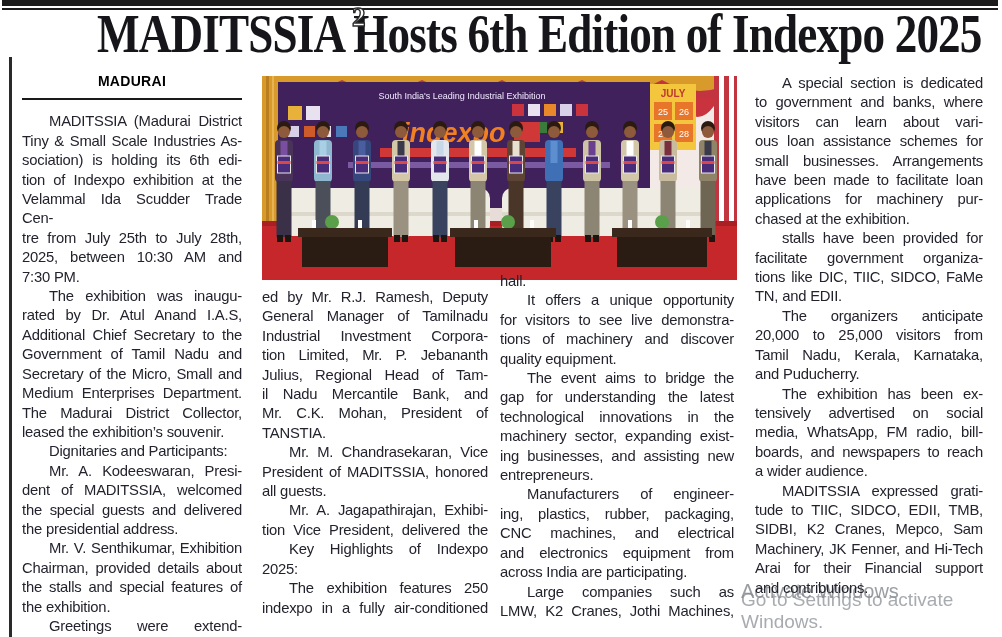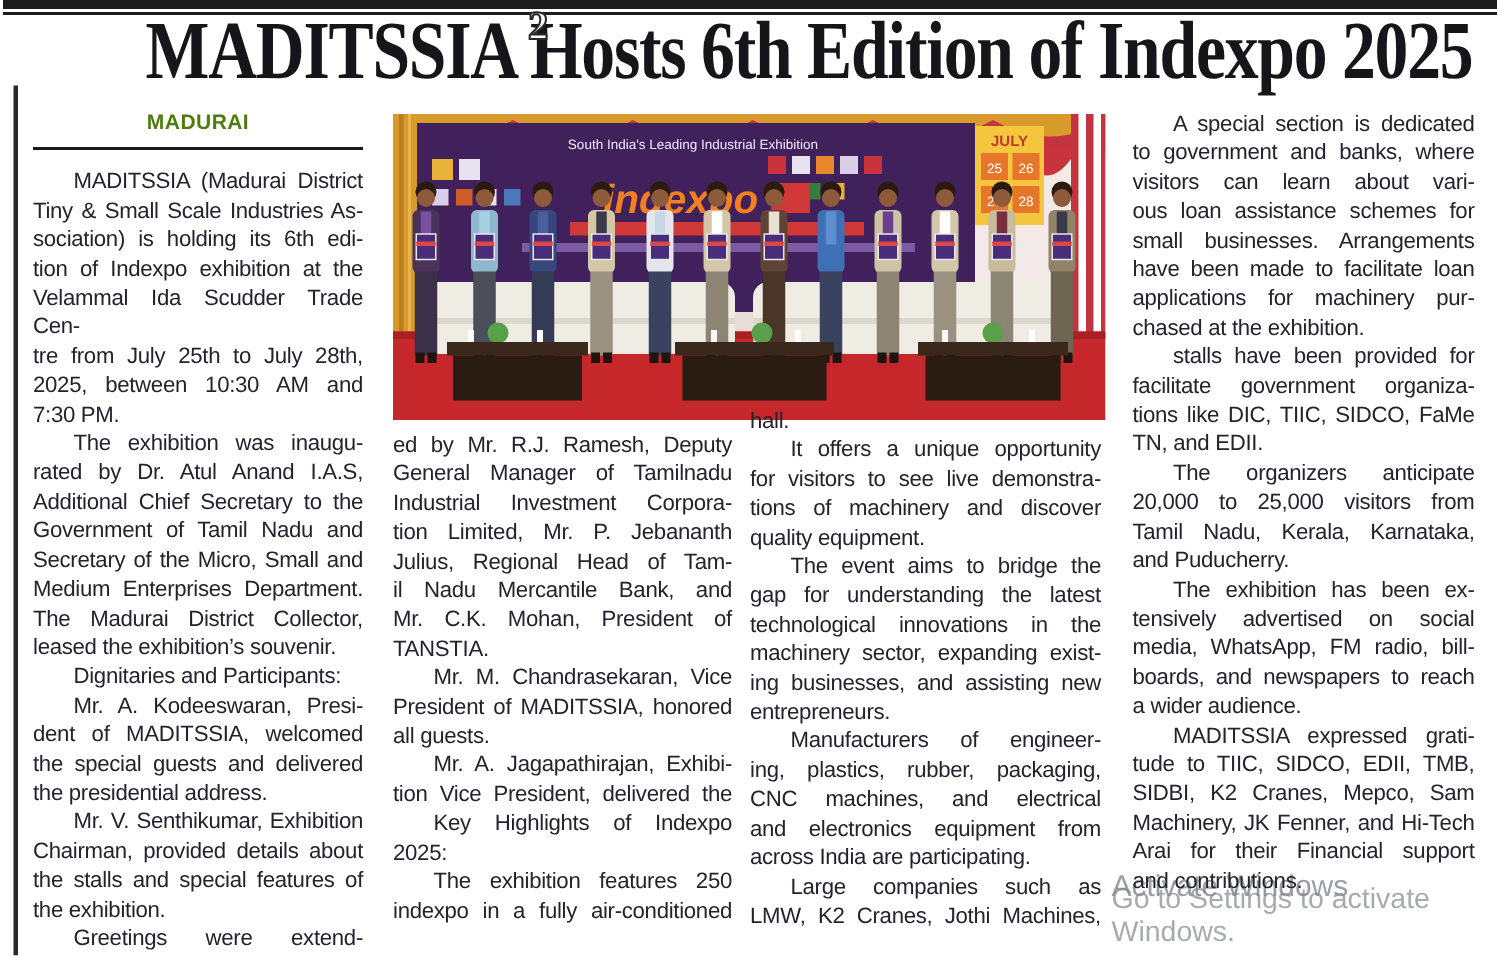--- a/index.html
+++ b/index.html
@@ -19,21 +19,21 @@
     font-family:"Liberation Serif",serif;font-weight:bold;font-size:27px;
     color:#ffffff;-webkit-text-stroke:1.4px #2a2a2a;
   }
   .left-rule{position:absolute;left:9px;top:57px;width:2.5px;height:580px;background:#2a2a2a;}
   .col{position:absolute;font-size:14.8px;line-height:19.4px;letter-spacing:-0.2px;color:#23232e;z-index:2;}
   .col1{left:22px;top:72px;width:220px;}
   .col2{left:262px;top:288px;width:226px;}
   .col3{left:500px;top:272px;width:234px;}
   .col4{left:755px;top:74px;width:228px;}
   .dateline{
-    font-weight:bold;font-size:14px;letter-spacing:0.3px;text-align:center;color:#4d7c0f;
+    font-weight:bold;font-size:14px;letter-spacing:0.3px;text-align:center;color:#000000;
     border-bottom:2.5px solid #1a1a1a;padding-bottom:7px;margin-bottom:12px;
   }
   .ln{text-align:justify;text-align-last:justify;}
   .ln.last{text-align-last:left;}
   .para.indent .ln:first-child{text-indent:27px;}
   .photo{position:absolute;left:262px;top:76px;width:475px;height:204px;z-index:1;}
   .wm{position:absolute;z-index:0;font-family:"Liberation Sans",sans-serif;}
   .wm1{left:741px;top:580px;font-size:20px;color:rgba(120,126,132,0.75);}
   .wm2{left:741px;top:589px;font-size:19px;color:rgba(130,136,142,0.7);}
 </style>

